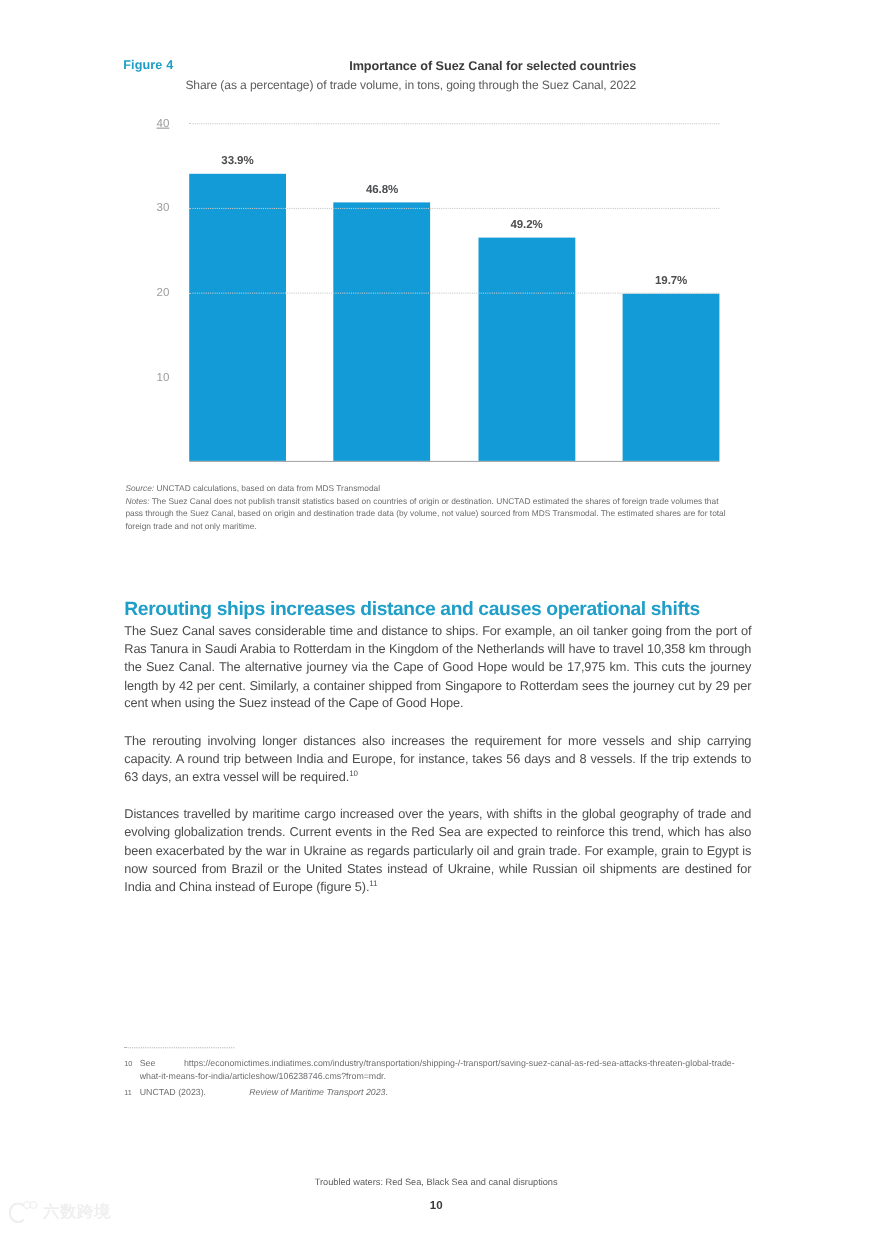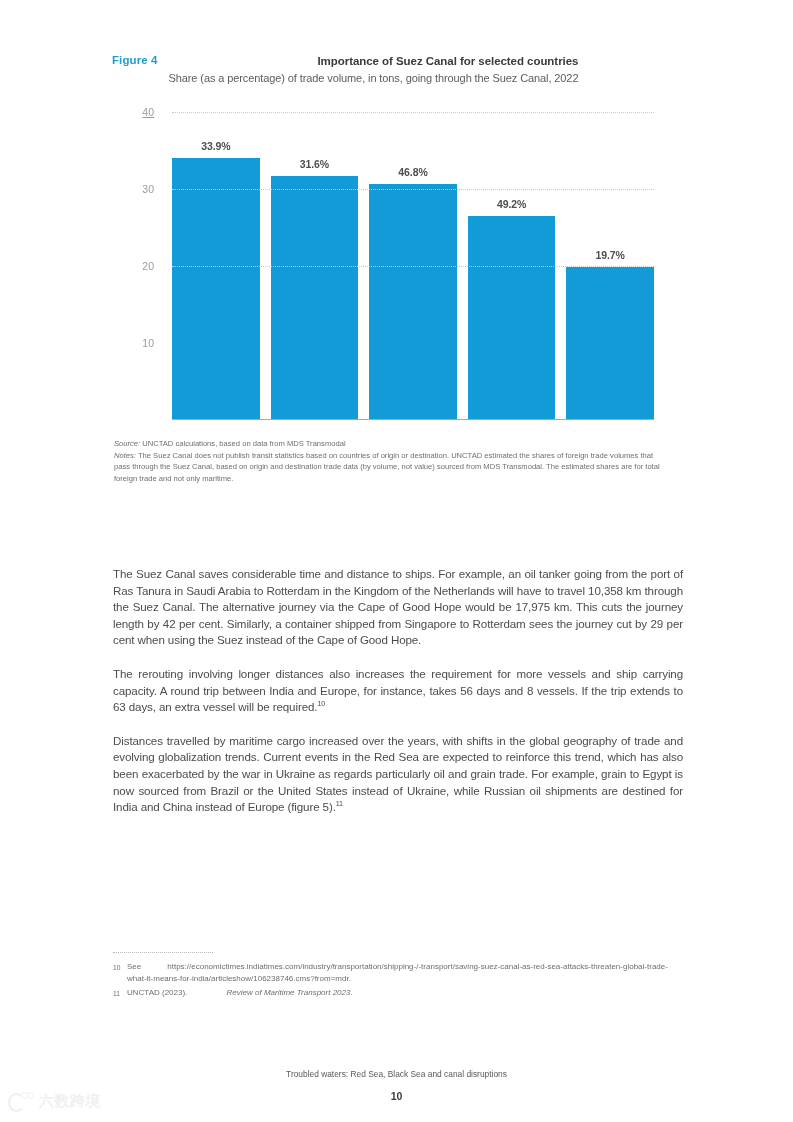--- a/index.html
+++ b/index.html
@@ -331,24 +331,20 @@
         <div class="y-tick" style="top: 231px;">10</div>
         <div class="y-tick" style="top: 154px;">20</div>
         <div class="y-tick" style="top: 77px;">30</div>
         <div class="y-tick" style="top: 0px; text-decoration: underline;">40</div>
       </div>
     <div class="plot">
       <div class="bars">
           <div class="bar-slot">
             <div class="bar-value" style="bottom: 267.03px;">33.9%</div>
             <div class="bar" style="height: 261.03px; background: rgb(18, 155, 214);"></div>
-          </div>
-          <div class="bar-slot">
-            <div class="bar-value" style="bottom: 249.32px;">31.6%</div>
-            <div class="bar" style="height: 243.32px; background: rgb(18, 155, 214);"></div>
           </div>
           <div class="bar-slot">
             <div class="bar-value" style="bottom: 240.85px;">46.8%</div>
             <div class="bar" style="height: 234.85px; background: rgb(18, 155, 214);"></div>
           </div>
           <div class="bar-slot">
             <div class="bar-value" style="bottom: 209.28px;">49.2%</div>
             <div class="bar" style="height: 203.28px; background: rgb(18, 155, 214);"></div>
           </div>
           <div class="bar-slot">
@@ -362,20 +358,21 @@
         <div class="gridline" style="top: 77px;"></div>
         <div class="gridline" style="top: 0px;"></div>
       </div>
   </div>
 
   <div class="fig-notes">
     <p><span class="lead">Source:</span><span> UNCTAD calculations, based on data from MDS Transmodal</span></p>
     <p><span class="lead">Notes:</span><span> The Suez Canal does not publish transit statistics based on countries of origin or destination. UNCTAD estimated the shares of foreign trade volumes that pass through the Suez Canal, based on origin and destination trade data (by volume, not value) sourced from MDS Transmodal. The estimated shares are for total foreign trade and not only maritime.</span></p>
   </div>
 
+  <h2 class="section-heading">Rerouting ships increases distance and causes operational shifts</h2>
 
   <div class="body-copy">
     <p>The Suez Canal saves considerable time and distance to ships. For example, an oil tanker going from the port of Ras Tanura in Saudi Arabia to Rotterdam in the Kingdom of the Netherlands will have to travel 10,358 km through the Suez Canal. The alternative journey via the Cape of Good Hope would be 17,975 km. This cuts the journey length by 42 per cent. Similarly, a container shipped from Singapore to Rotterdam sees the journey cut by 29 per cent when using the Suez instead of the Cape of Good Hope.</p>
     <p><span>The rerouting involving longer distances also increases the requirement for more vessels and ship carrying capacity. A round trip between India and Europe, for instance, takes 56 days and 8 vessels. If the trip extends to 63 days, an extra vessel will be required.</span><sup>10</sup></p>
     <p><span>Distances travelled by maritime cargo increased over the years, with shifts in the global geography of trade and evolving globalization trends. Current events in the Red Sea are expected to reinforce this trend, which has also been exacerbated by the war in Ukraine as regards particularly oil and grain trade. For example, grain to Egypt is now sourced from Brazil or the United States instead of Ukraine, while Russian oil shipments are destined for India and China instead of Europe (figure 5).</span><sup>11</sup></p>
   </div>
 
   <div class="footnote-rule"></div>
   <div class="footnotes">
     <div class="fn-row">

